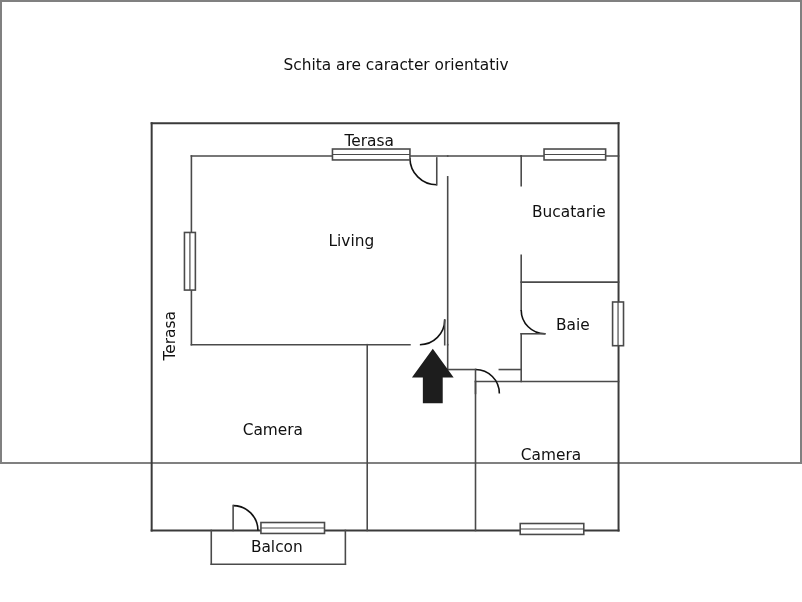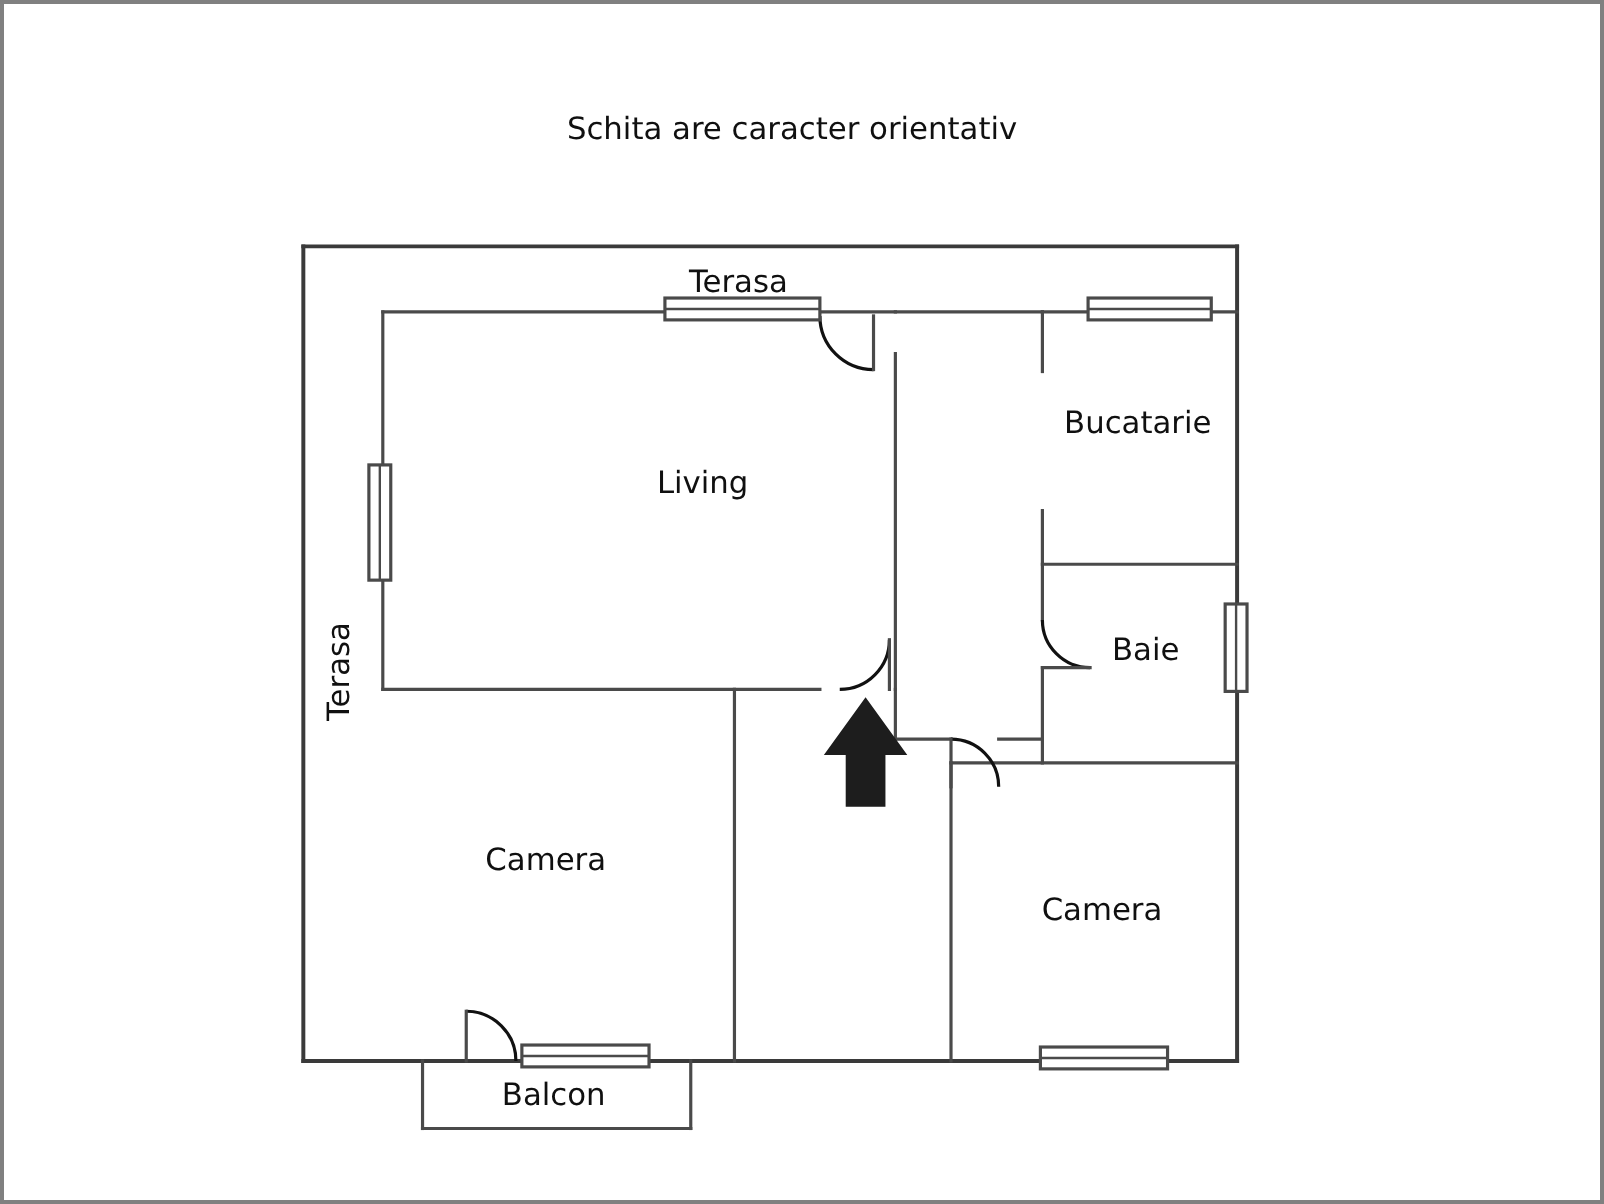--- a/index.html
+++ b/index.html
@@ -9,21 +9,21 @@
   }
   body {
     width: 802px;
     height: 602px;
     font-family: "DejaVu Sans", "Liberation Sans", sans-serif;
     overflow: hidden;
   }
   #plan-root {
     position: relative;
     width: 802px;
-    height: 602px;
+    height: 464px;
     box-sizing: border-box;
     border: 2px solid #808080;
     background: #ffffff;
   }
   #plan-svg {
     position: absolute;
     left: 0;
     top: 0;
     display: block;
   }

